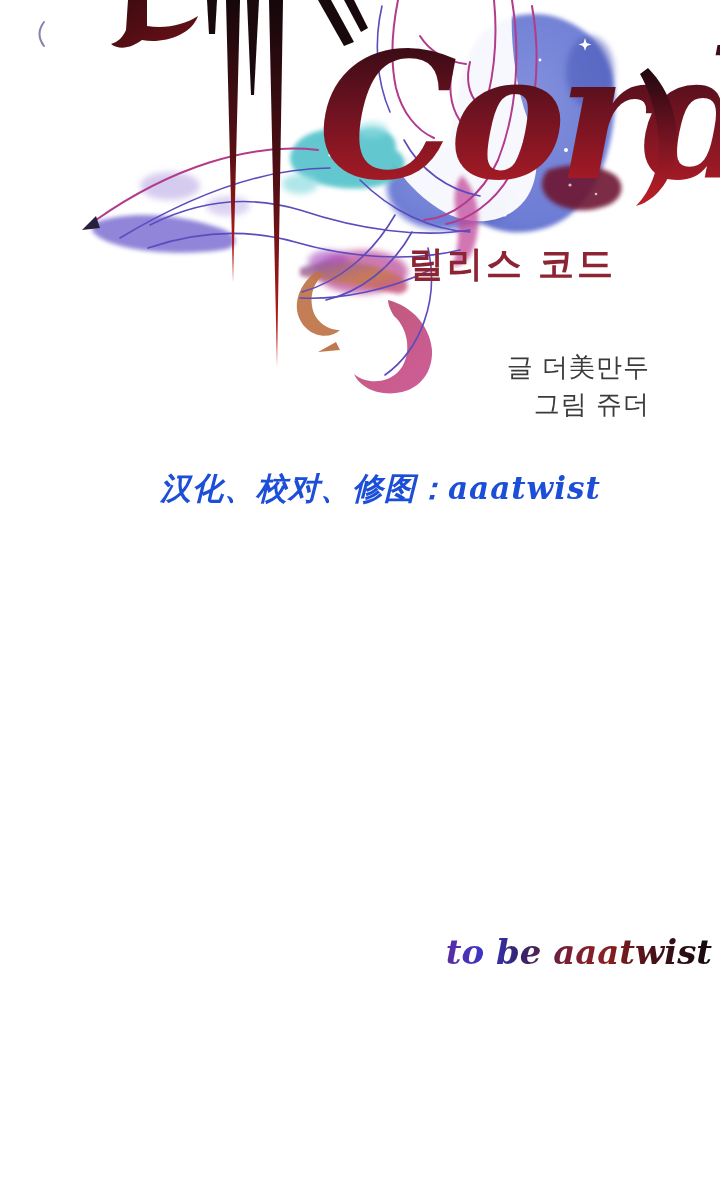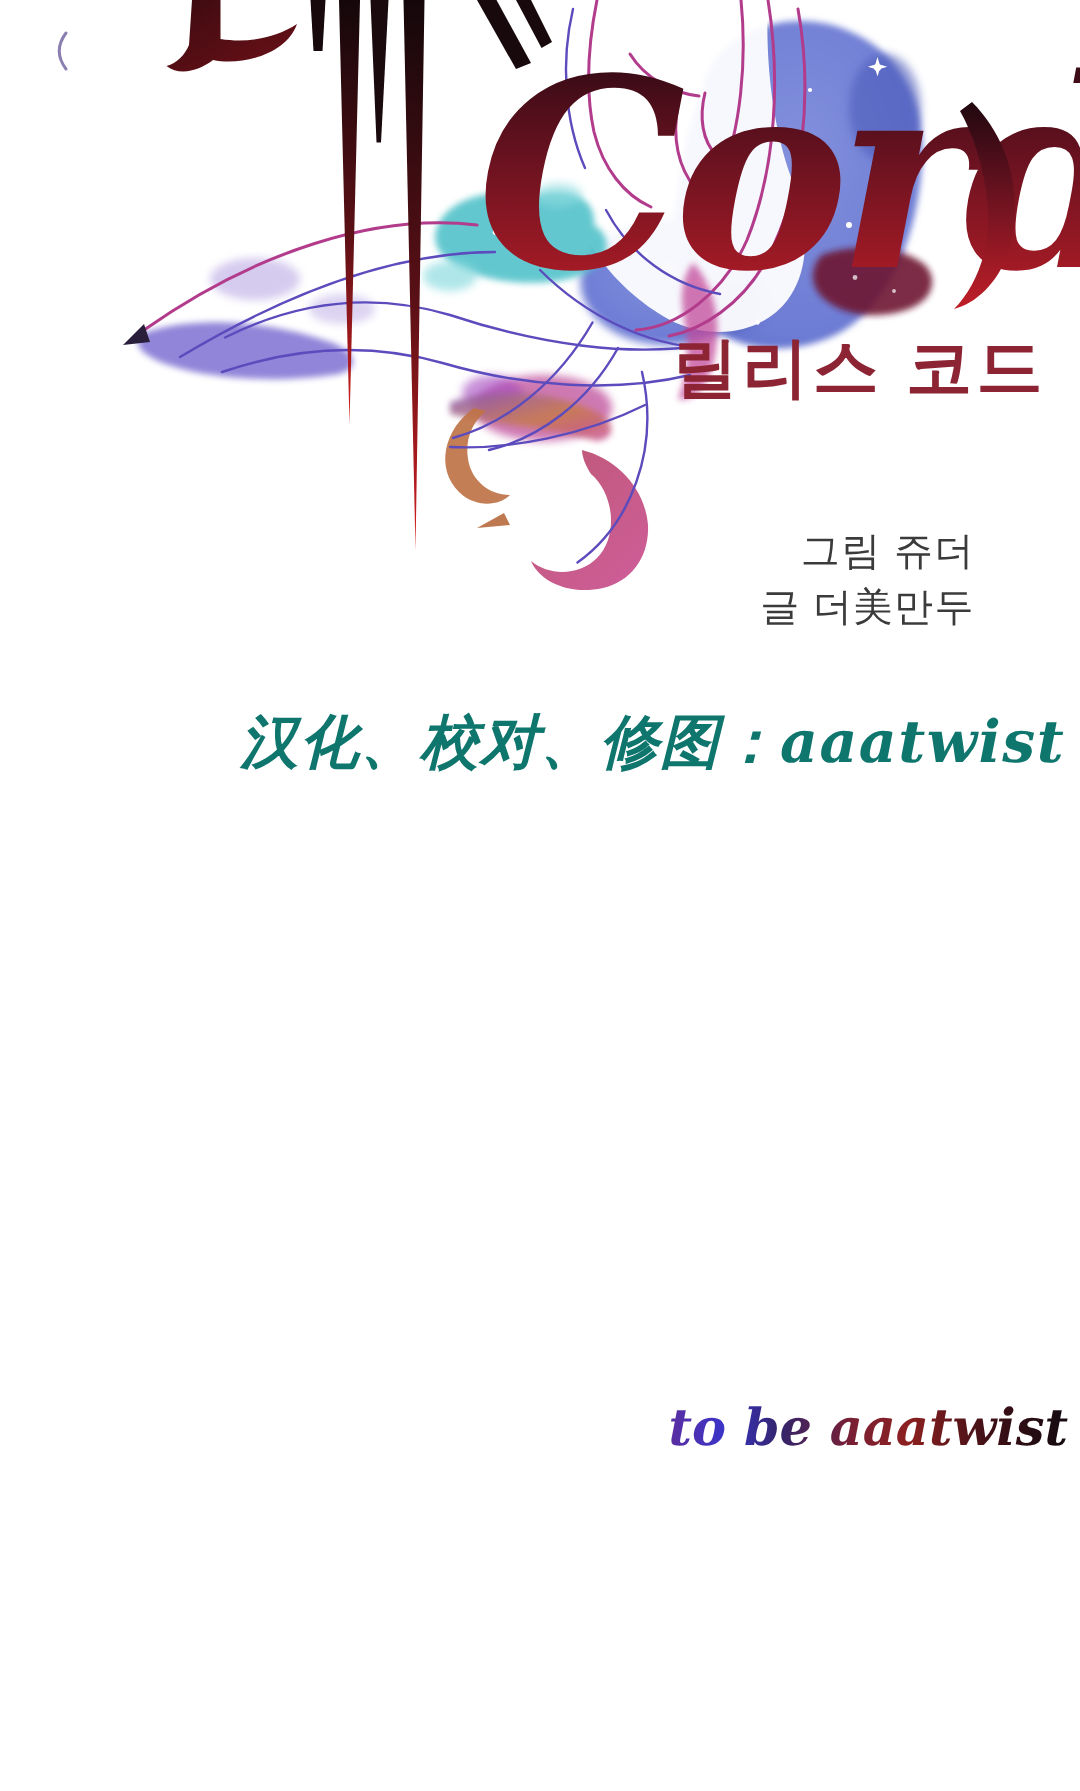--- a/index.html
+++ b/index.html
@@ -3,32 +3,32 @@
 <meta charset="utf-8">
 <style>
   html,body{margin:0;padding:0;}
   body{
     width:720px;height:1194px;background:#ffffff;position:relative;overflow:hidden;
     font-family:"Liberation Sans",sans-serif;
   }
   .abs{position:absolute;}
   #art-svg{left:0;top:0;}
   #subtitle-korean{
-    left:408px;top:216px;width:290px;
-    font-size:44px;font-weight:800;letter-spacing:3px;color:#8d2433;
-    font-family:"Liberation Sans",sans-serif;white-space:nowrap;text-align:right;
+    left:408px;top:240px;width:290px;
+    font-size:36px;font-weight:800;letter-spacing:3px;color:#8d2433;
+    font-family:"Liberation Sans",sans-serif;white-space:nowrap;
   }
   #credits{
     right:70px;top:349px;text-align:right;
     font-size:26px;line-height:37px;color:#3b3b3b;font-weight:400;letter-spacing:1px;
     font-family:"Liberation Sans",sans-serif;
   }
   #translation-credit{
     left:160px;top:468px;
-    font-size:39px;font-style:italic;font-weight:bold;color:#0f766e;
+    font-size:31px;font-style:italic;font-weight:bold;color:#1d4ed8;
     font-family:"DejaVu Serif",serif;white-space:nowrap;letter-spacing:1px;
   }
   #to-be-continued{
     right:8px;top:932px;
     font-size:34px;font-style:italic;font-weight:bold;letter-spacing:0px;
     font-family:"DejaVu Serif",serif;white-space:nowrap;
     background:linear-gradient(90deg,#5b2da0 0%,#3a35c8 14%,#33246a 28%,#7a1f33 46%,#8c2020 60%,#401016 80%,#120a10 100%);
     -webkit-background-clip:text;background-clip:text;color:transparent;
   }
 </style>
@@ -171,19 +171,19 @@
   </g>
 
   <text x="318" y="178" font-family="DejaVu Serif, serif" font-style="italic" font-weight="bold" font-size="175" letter-spacing="-8" fill="url(#gradTitle)">Cord</text>
 
   <path d="M648,68 C672,92 682,128 674,162 C668,186 652,202 636,206 C652,190 662,162 658,132 C655,108 648,88 640,74 Z" fill="url(#gradTitle)"></path>
 </svg>
 
 <div id="subtitle-korean" class="abs">릴리스 코드</div>
 
 <div id="credits" class="abs">
+  <div>글 더美만두</div>
   <div>그림 쥬더</div>
-  <div>글 더美만두</div>
 </div>
 
 <div id="translation-credit" class="abs">汉化、校对、修图：aaatwist</div>
 
 <div id="to-be-continued" class="abs">to be aaatwist</div>
 
 </body></html>

